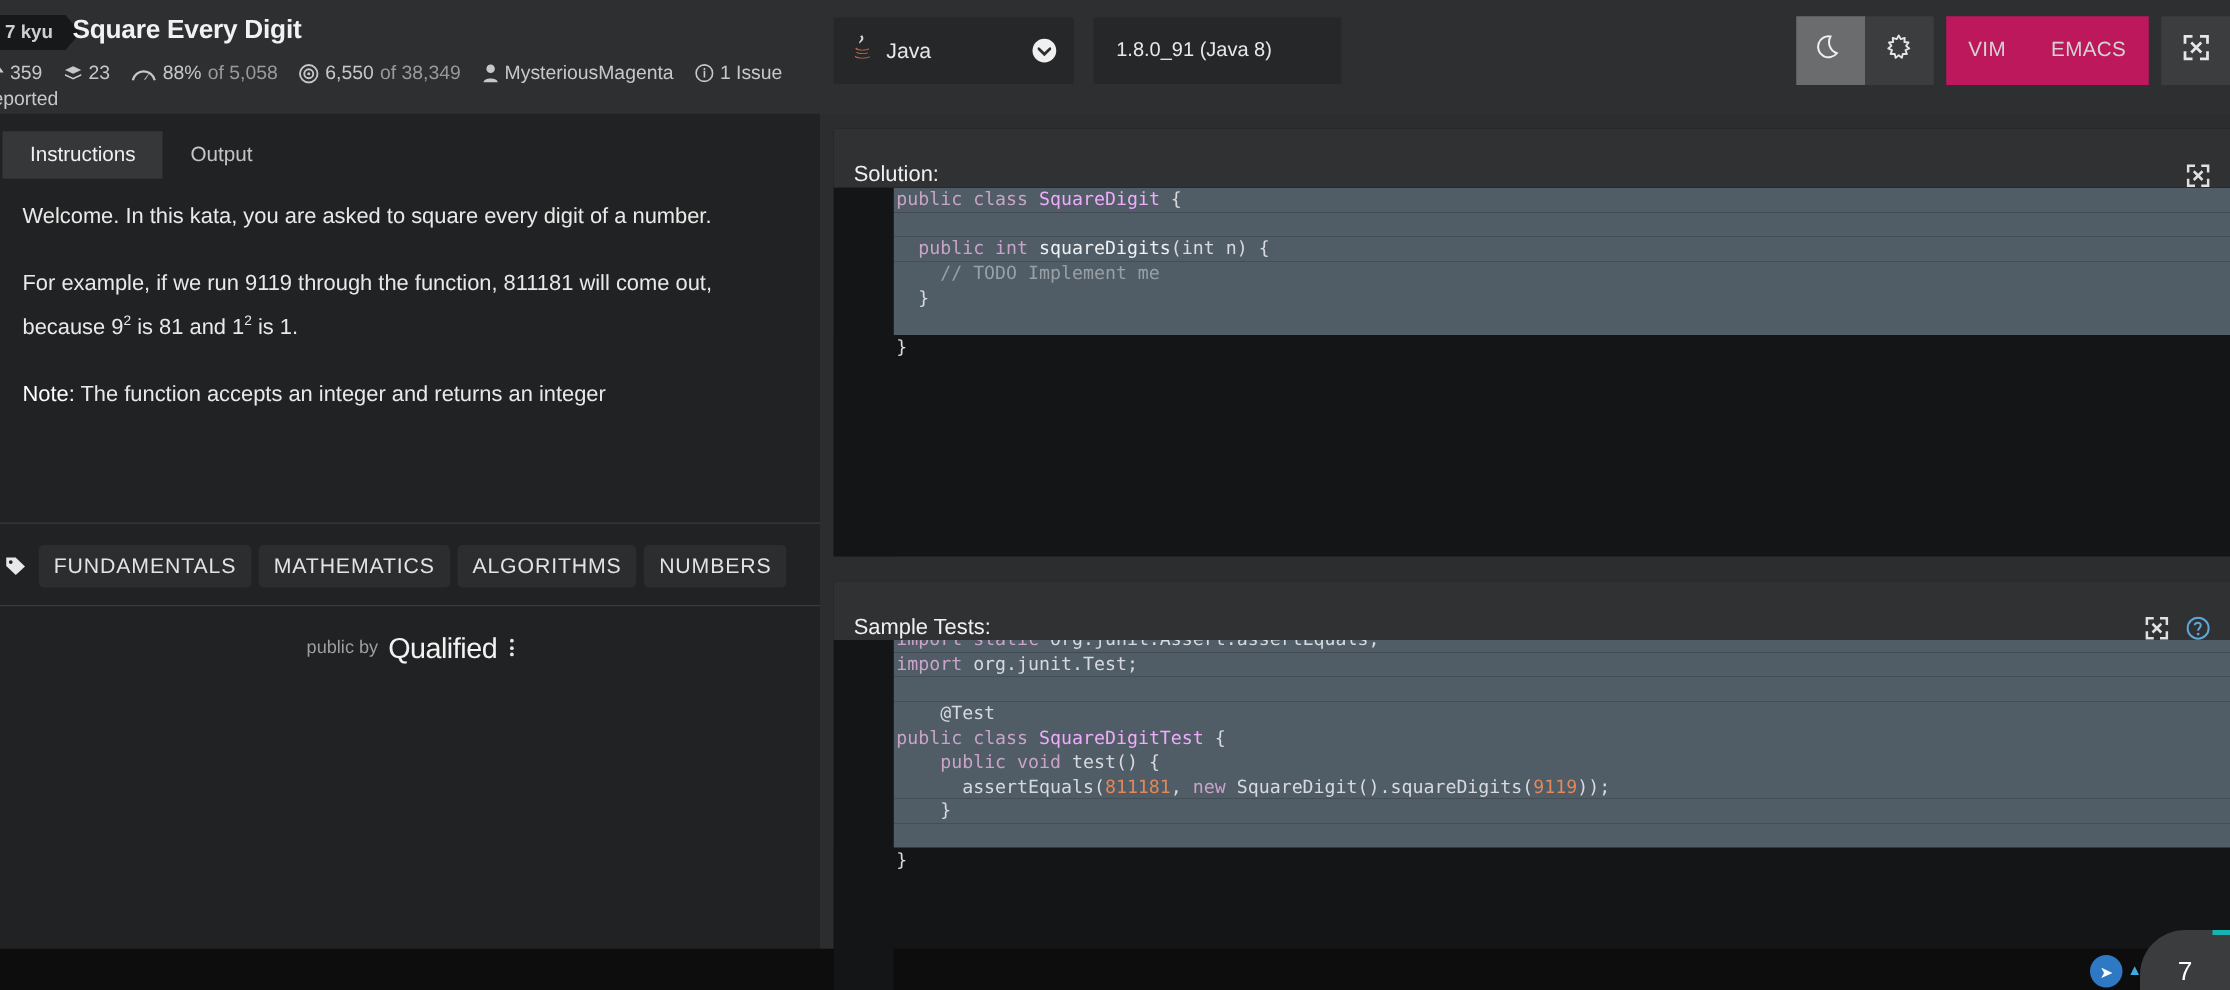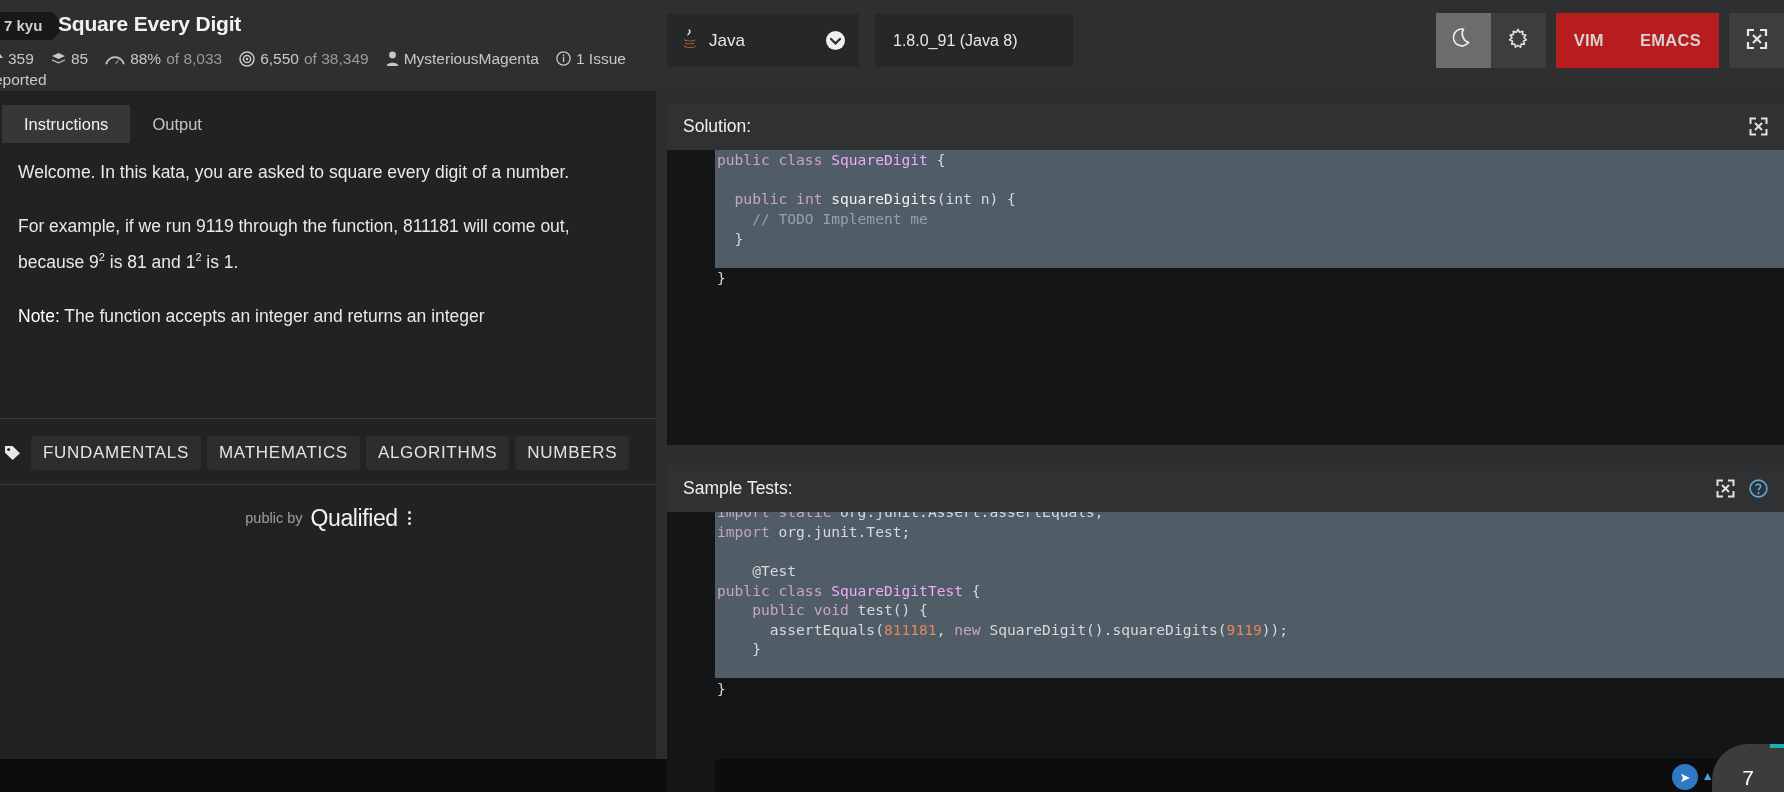--- a/index.html
+++ b/index.html
@@ -54,21 +54,21 @@
     color: #e8e8e8; font-size: 16px;
   }
 
   .hdr-right { position: absolute; right: 0; top: 13px; height: 55px; display: flex; }
   .hbtn {
     width: 55px; height: 55px; background: #3c3d3f; display: flex;
     align-items: center; justify-content: center; cursor: pointer;
   }
   .hbtn.active { background: #6b6c6e; }
   .hgroup { display: flex; margin-left: 10px; }
-  .hgroup-keys { display: flex; background: #b91c1c; margin-left: 10px; align-items: center; font-weight: bold; }
+  .hgroup-keys { display: flex; background: #be185d; margin-left: 10px; align-items: center; }
   .keybtn {
     padding: 0 18px; height: 55px; display: flex; align-items: center;
     color: #d4d4d4; font-size: 16.5px; cursor: pointer; letter-spacing: .3px;
   }
   .hbtn-last { margin-left: 10px; }
 
   
   .left { position: absolute; left: 0; top: 91px; width: 656px; height: 701px; background: #212223; }
   .tabbar { position: absolute; left: 2px; top: 14px; width: 656px; height: 38px; display: flex; }
   .tab { height: 38px; padding: 0 22px; display: flex; align-items: center; color: #c4c4c4;
@@ -98,21 +98,21 @@
   .powered .pb { color: #9e9e9e; font-size: 14.5px; }
   .powered .ql { color: #f2f2f2; font-size: 23px; letter-spacing: -0.4px; font-weight: 400; }
   .powered .dots { display: inline-flex; flex-direction: column; gap: 2.5px; margin-left: 2px; }
   .powered .dots i { width: 3px; height: 3px; background: #e8e8e8; border-radius: 50%; display: block; }
 
   
   .right { position: absolute; left: 667px; top: 103px; right: 0; bottom: 0; }
 
   .panel { position: absolute; left: 0; background: #141516; }
   .panel-head {
-    height: 47px; background: #303133; display: flex; align-items: center;
+    height: 47px; background: #303133; display: flex; align-items: flex-end;
     padding: 0 16px; position: relative;
   }
   .panel-head .ptitle { color: #f0f0f0; font-size: 17.5px; }
   .panel-head .pacts { margin-left: auto; display: flex; align-items: center; gap: 14px; }
   .icon-btn { cursor: pointer; display: flex; align-items: center; color: #e0e0e0; }
 
   .solution { top: 0; width: 1117px; height: 342px; }
   .tests { top: 362px; width: 1117px; height: 330px; }
 
   .code { position: relative; background: #141516; overflow: hidden; font-family: "DejaVu Sans Mono", monospace; }
@@ -179,31 +179,31 @@
         </span>
         <span>359</span>
       </span>
       <span class="stat">
         <span class="sicon">
           <svg width="15" height="14" viewBox="0 0 15 14">
             <path d="M7.5 1 L14 4 L7.5 7 L1 4 Z" fill="#c8c8c8"></path>
             <path d="M1 7.2 L7.5 10.2 L14 7.2 L14 8.6 L7.5 11.6 L1 8.6 Z" fill="#c8c8c8"></path>
           </svg>
         </span>
-        <span>85</span>
+        <span>23</span>
       </span>
       <span class="stat">
         <span class="sicon">
           <svg width="20" height="14" viewBox="0 0 20 14">
             <path d="M1.2 12.2 A9 9 0 0 1 18.8 12.2" stroke="#c8c8c8" stroke-width="1.8" fill="none"></path>
             <path d="M10 12 L16 4.2 L11.6 11.4 Z" fill="#c8c8c8"></path>
           </svg>
         </span>
         <span>88%</span>
-        <span class="muted">of 8,033</span>
+        <span class="muted">of 5,058</span>
       </span>
       <span class="stat">
         <span class="sicon">
           <svg width="16" height="16" viewBox="0 0 16 16">
             <circle cx="8" cy="8" r="7" stroke="#c8c8c8" stroke-width="1.5" fill="none"></circle>
             <circle cx="8" cy="8" r="3.6" stroke="#c8c8c8" stroke-width="1.5" fill="none"></circle>
             <circle cx="8" cy="8" r="1.2" fill="#c8c8c8"></circle>
           </svg>
         </span>
         <span>6,550</span>

